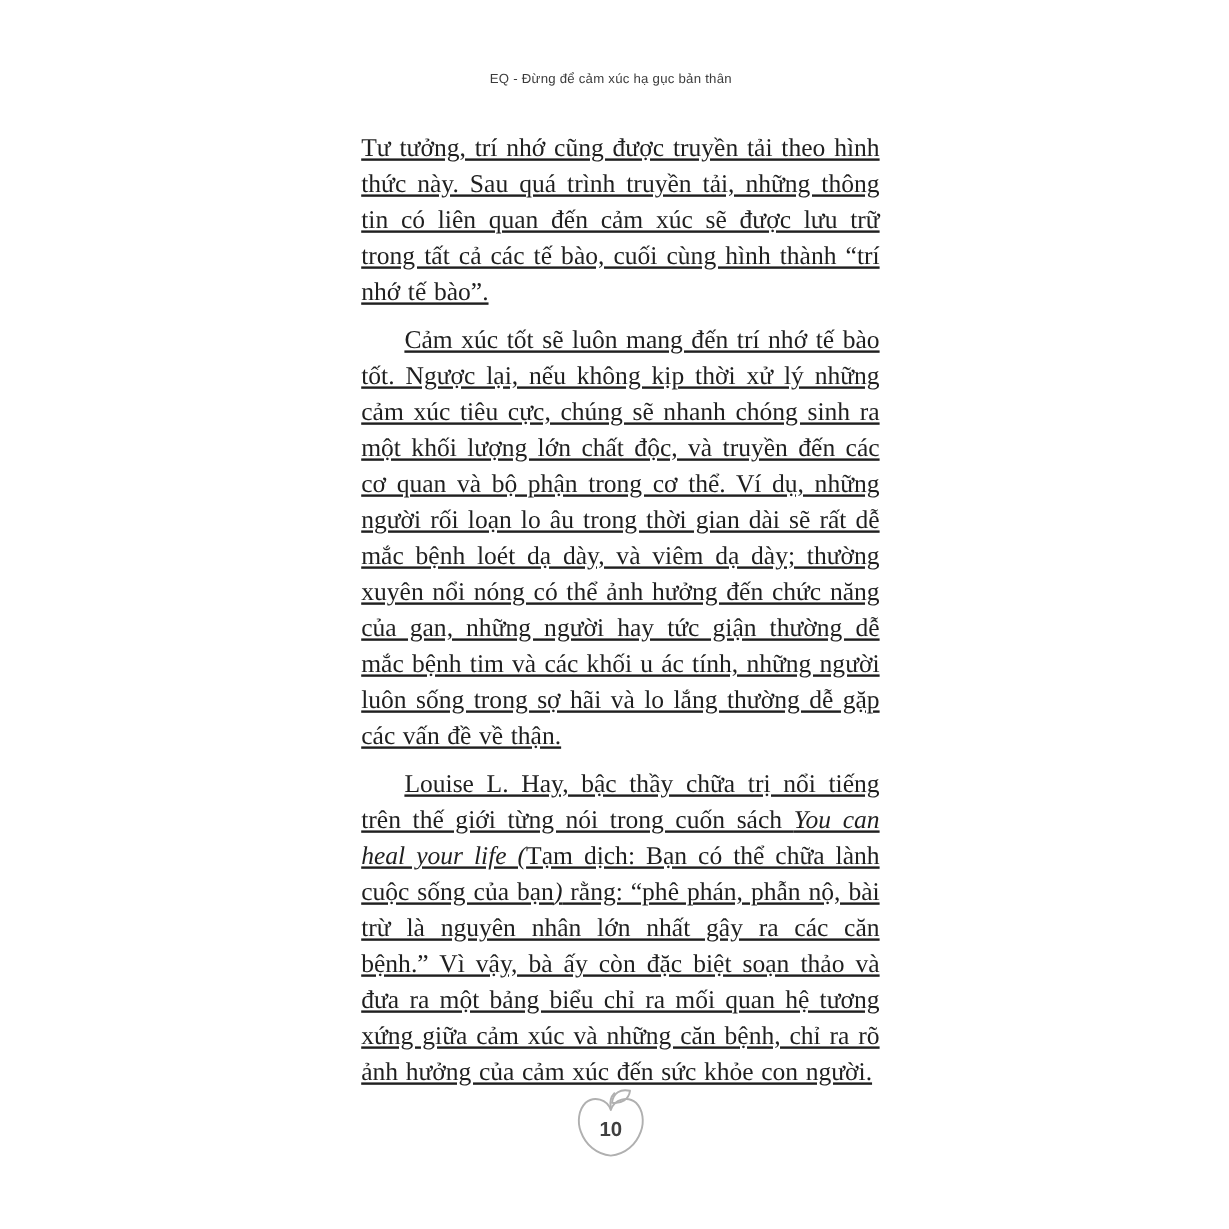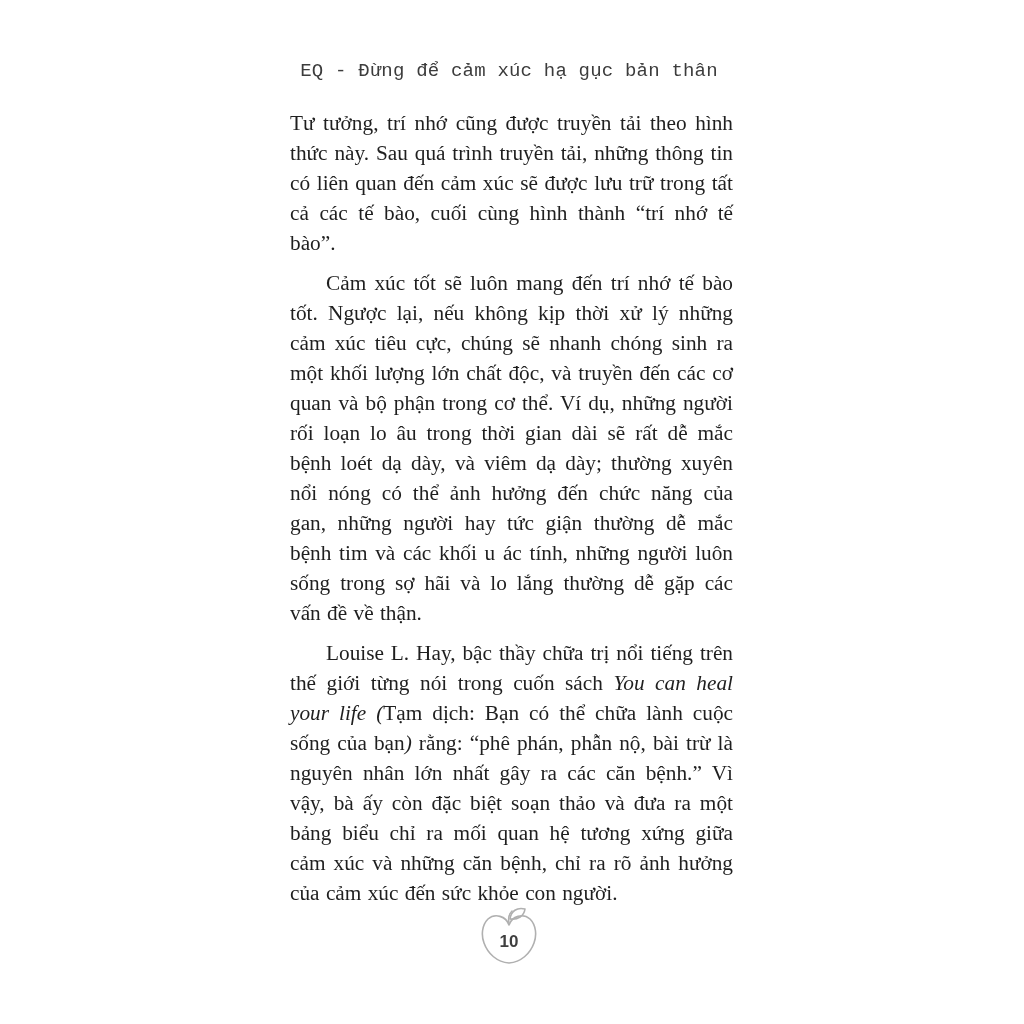--- a/index.html
+++ b/index.html
@@ -14,39 +14,40 @@
     background: var(--bg-color, #ffffff);
     overflow: hidden;
     font-family: "Liberation Serif", serif;
   }
   .running-header {
     position: absolute;
     top: 60px;
     left: 285px;
     width: 448px;
     text-align: center;
-    font-family: Liberation Mono, monospace;
-    font-size: 19px;
+    font-family: Liberation Sans, sans-serif;
+    font-size: 11px;
     font-weight: 500;
     letter-spacing: 0.2px;
     color: var(--header-color, #3c3c3c);
   }
   .body-text {
     position: absolute;
     top: 108px;
     left: 285px;
     width: 448px;
     color: var(--body-color, #1f1f1f);
     font-size: 21.3px;
     line-height: 30px;
     text-align: justify;
   }
   .body-text p {
-    margin: 0 0 10px 5px;
+    margin: 0 0 10px 16px;
     word-spacing: 1px;
+    text-decoration: underline;
   }
   .body-text p.indent {
     text-indent: 36px;
   }
   .italic {
     font-style: italic;
   }
   .page-number-wrap {
     position: absolute;
     top: 903px;

